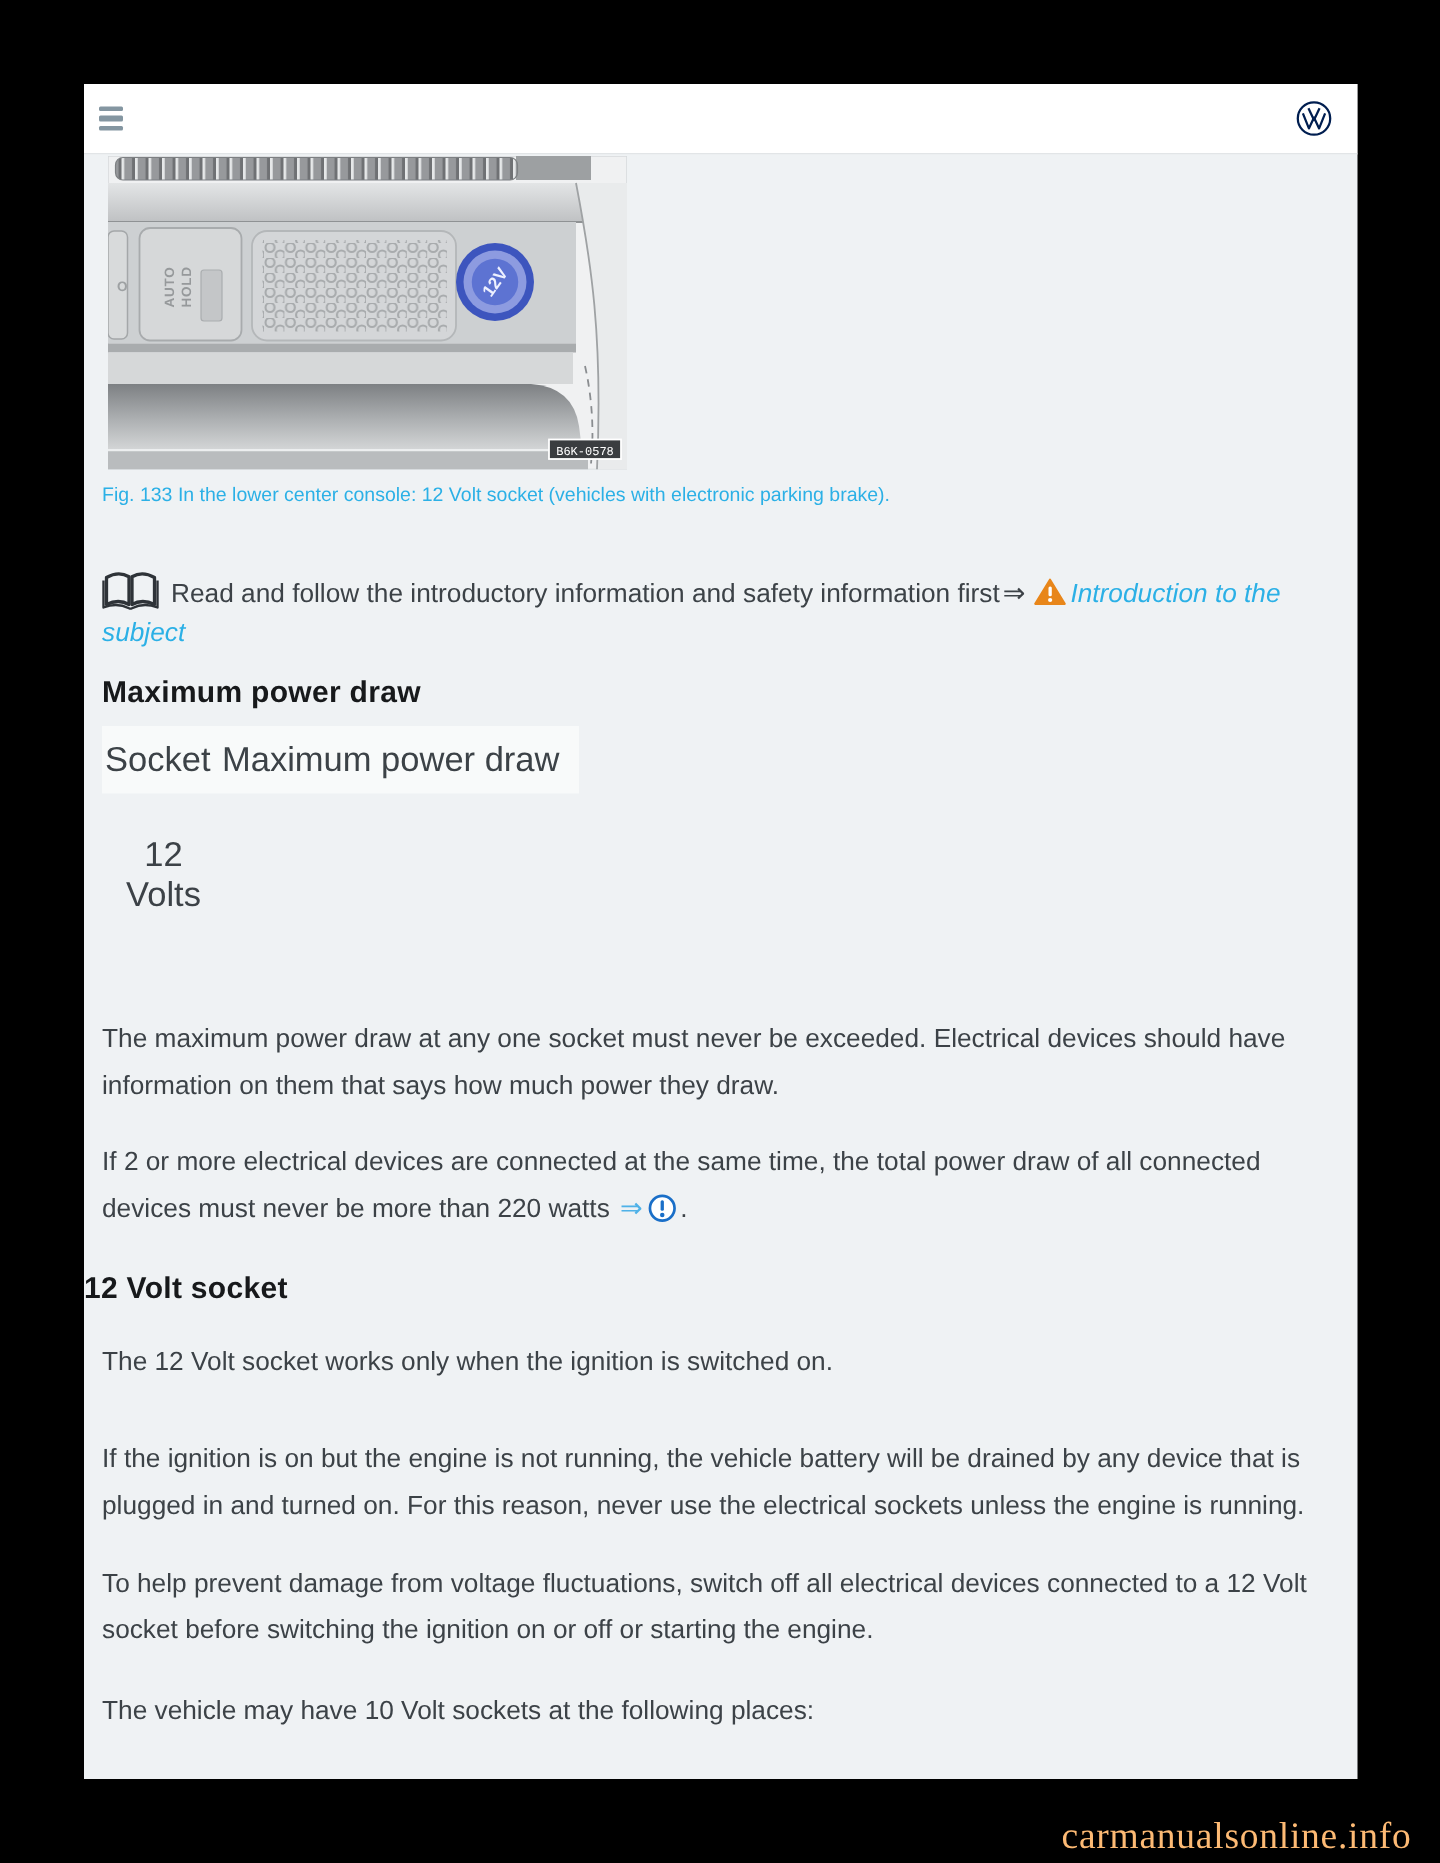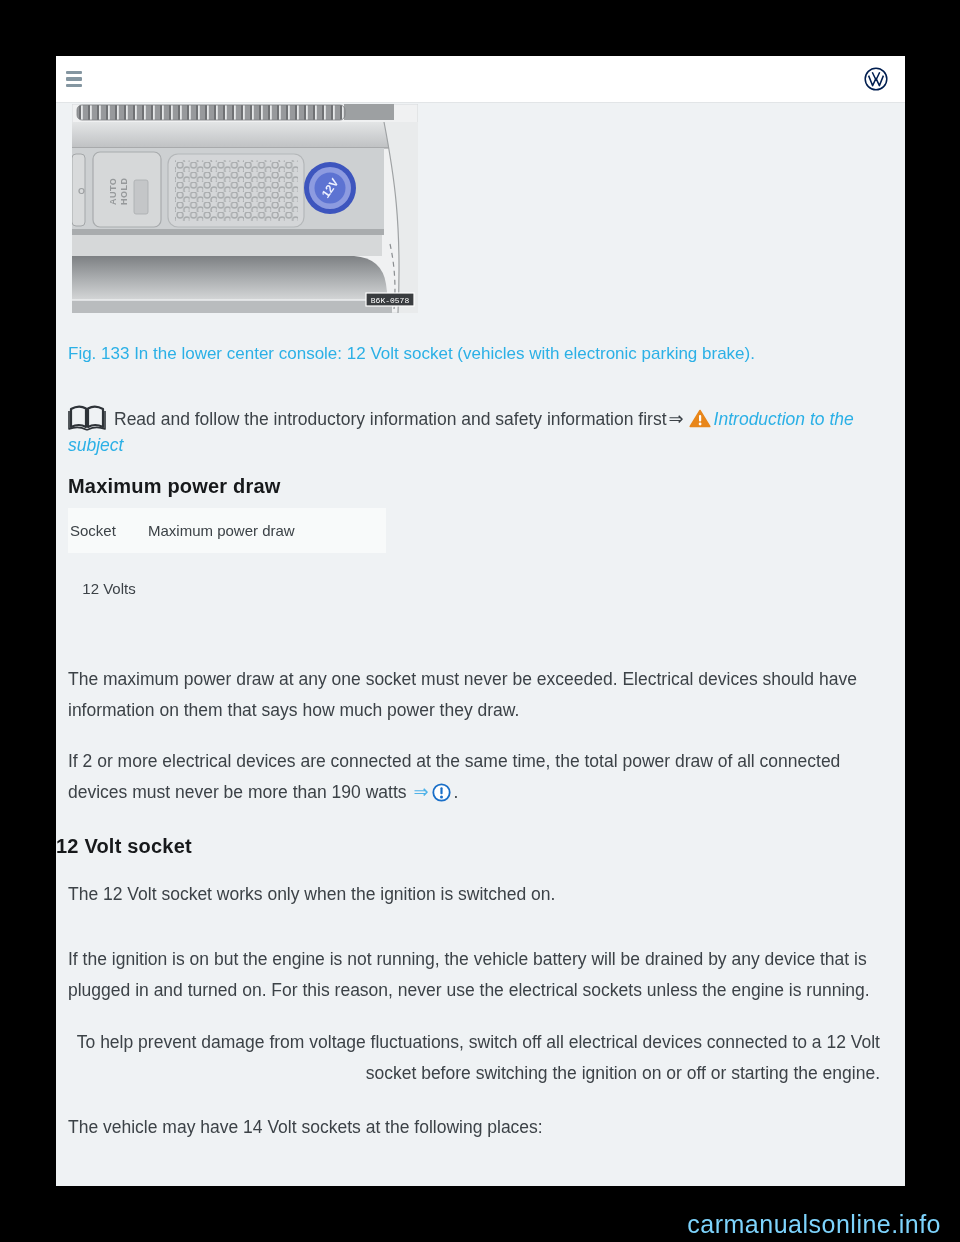--- a/index.html
+++ b/index.html
@@ -16,52 +16,52 @@
   .hamburger { width:18px; height:16px; display:flex; flex-direction:column;
     justify-content:space-between; cursor:pointer; }
   .hamburger span { display:block; width:16px; height:3.4px; background:#8496a1; border-radius:1px; }
   .vwlogo { width:24px; height:24px; display:flex; }
 
   .content { position:relative; }
 
   .figure { margin:1px 0 0 16px; width:346px; height:209px; line-height:0; }
   .figure svg { display:block; }
 
-  .caption { margin:30px 25px 0 12px; font-size:17px; line-height:22px;
+  .caption { margin:6px 25px 0 12px; font-size:13px; line-height:22px;
     color:#2bb0e6; }
 
   .intro { margin:39px 25px 0 12px; font-size:17.5px; line-height:20px; color:#3c4247; }
   .bookicon { display:inline-block; vertical-align:-6px; margin-right:8px; }
   .warnicon { display:inline-block; vertical-align:-3px; margin:0 3px; }
   .exclicon { display:inline-block; vertical-align:-4px; margin:0 2px; }
   .refarrow { font-size:18px; padding:0 2px; }
   .refarrow.dark { color:#3c4247; }
   .refarrow.blue { color:#4fb2e8; }
   .reflink { color:#2bb0e6; font-style:italic; text-decoration:none; cursor:pointer; }
 
   h2 { font-size:20px; line-height:26px; color:#17191b; font-weight:bold;
     letter-spacing:.2px; }
   .h-max { margin:18px 25px 0 12px; }
   .h-socket { margin:21px 25px 0 0; }
 
-  .ptable { margin:9px 0 0 12px; font-size:15px; color:#3c4247; }
+  .ptable { margin:9px 0 0 12px; font-size:23px; color:#3c4247; }
   .thead { display:flex; background:#f8fafa; width:318px; height:45px; align-items:center; }
   .trow { display:flex; margin-top:27px; width:318px;text-align:center; }
   .cell-1 { width:80px; padding-left:2px; }
   .cell-2 { flex:1; }
 
   .body { font-size:17.5px; line-height:31px; color:#3c4247; margin:20px 25px 0 12px; }
   .p-after-table { margin-top:67px; }
   .p-tight { margin-top:20px; }
   .p4 { margin-top:34px; }
-  .p5 { margin-top:21px;text-align:right; }
+  .p5 { margin-top:21px; }
   .p6 { margin-top:23px; }
 
-  .watermark { position:absolute; right:19px; bottom:3px; color:#7dd3fc;
-    font-size:25px; letter-spacing:.5px; text-decoration:none; cursor:pointer; }
+  .watermark { position:absolute; right:19px; bottom:3px; color:#fdba74;
+    font-size:25px; letter-spacing:.5px; text-decoration:none; cursor:pointer;font-family:Liberation Serif, serif; }
 </style>
 </head>
 <body>
 
 <div class="stage">
   <div class="card">
 
     <header class="topbar">
       <div class="hamburger">
         <span></span>
@@ -173,34 +173,34 @@
           <div class="cell-2">Maximum power draw</div>
         </div>
         <div class="trow">
           <div class="cell-1">12 Volts</div>
         </div>
       </div>
 
       <p class="body p-after-table">The maximum power draw at any one socket must never be exceeded. Electrical devices should have information on them that says how much power they draw.</p>
 
       <p class="body p-tight">
-        <span>If 2 or more electrical devices are connected at the same time, the total power draw of all connected devices must never be more than 190 watts</span>
+        <span>If 2 or more electrical devices are connected at the same time, the total power draw of all connected devices must never be more than 220 watts</span>
         <span class="refarrow blue">⇒</span><span class="exclicon">
           <svg viewBox="0 0 19 19" width="19" height="19">
             <circle cx="9.5" cy="9.5" r="8.2" fill="#ffffff" stroke="#1a6fc8" stroke-width="1.8"></circle>
             <rect x="8.4" y="4.2" width="2.2" height="7" rx="1" fill="#1a6fc8"></rect>
             <circle cx="9.5" cy="14" r="1.5" fill="#1a6fc8"></circle>
           </svg>
         </span><span>.</span>
       </p>
 
       <h2 class="h-socket">12 Volt socket</h2>
 
       <p class="body p-tight">The 12 Volt socket works only when the ignition is switched on.</p>
       <p class="body p4">If the ignition is on but the engine is not running, the vehicle battery will be drained by any device that is plugged in and turned on. For this reason, never use the electrical sockets unless the engine is running.</p>
       <p class="body p5">To help prevent damage from voltage fluctuations, switch off all electrical devices connected to a 12 Volt socket before switching the ignition on or off or starting the engine.</p>
-      <p class="body p6">The vehicle may have 14 Volt sockets at the following places:</p>
+      <p class="body p6">The vehicle may have 10 Volt sockets at the following places:</p>
 
     </div>
   </div>
 
   <a class="watermark">carmanualsonline.info</a>
 </div>
 
 </body></html>

